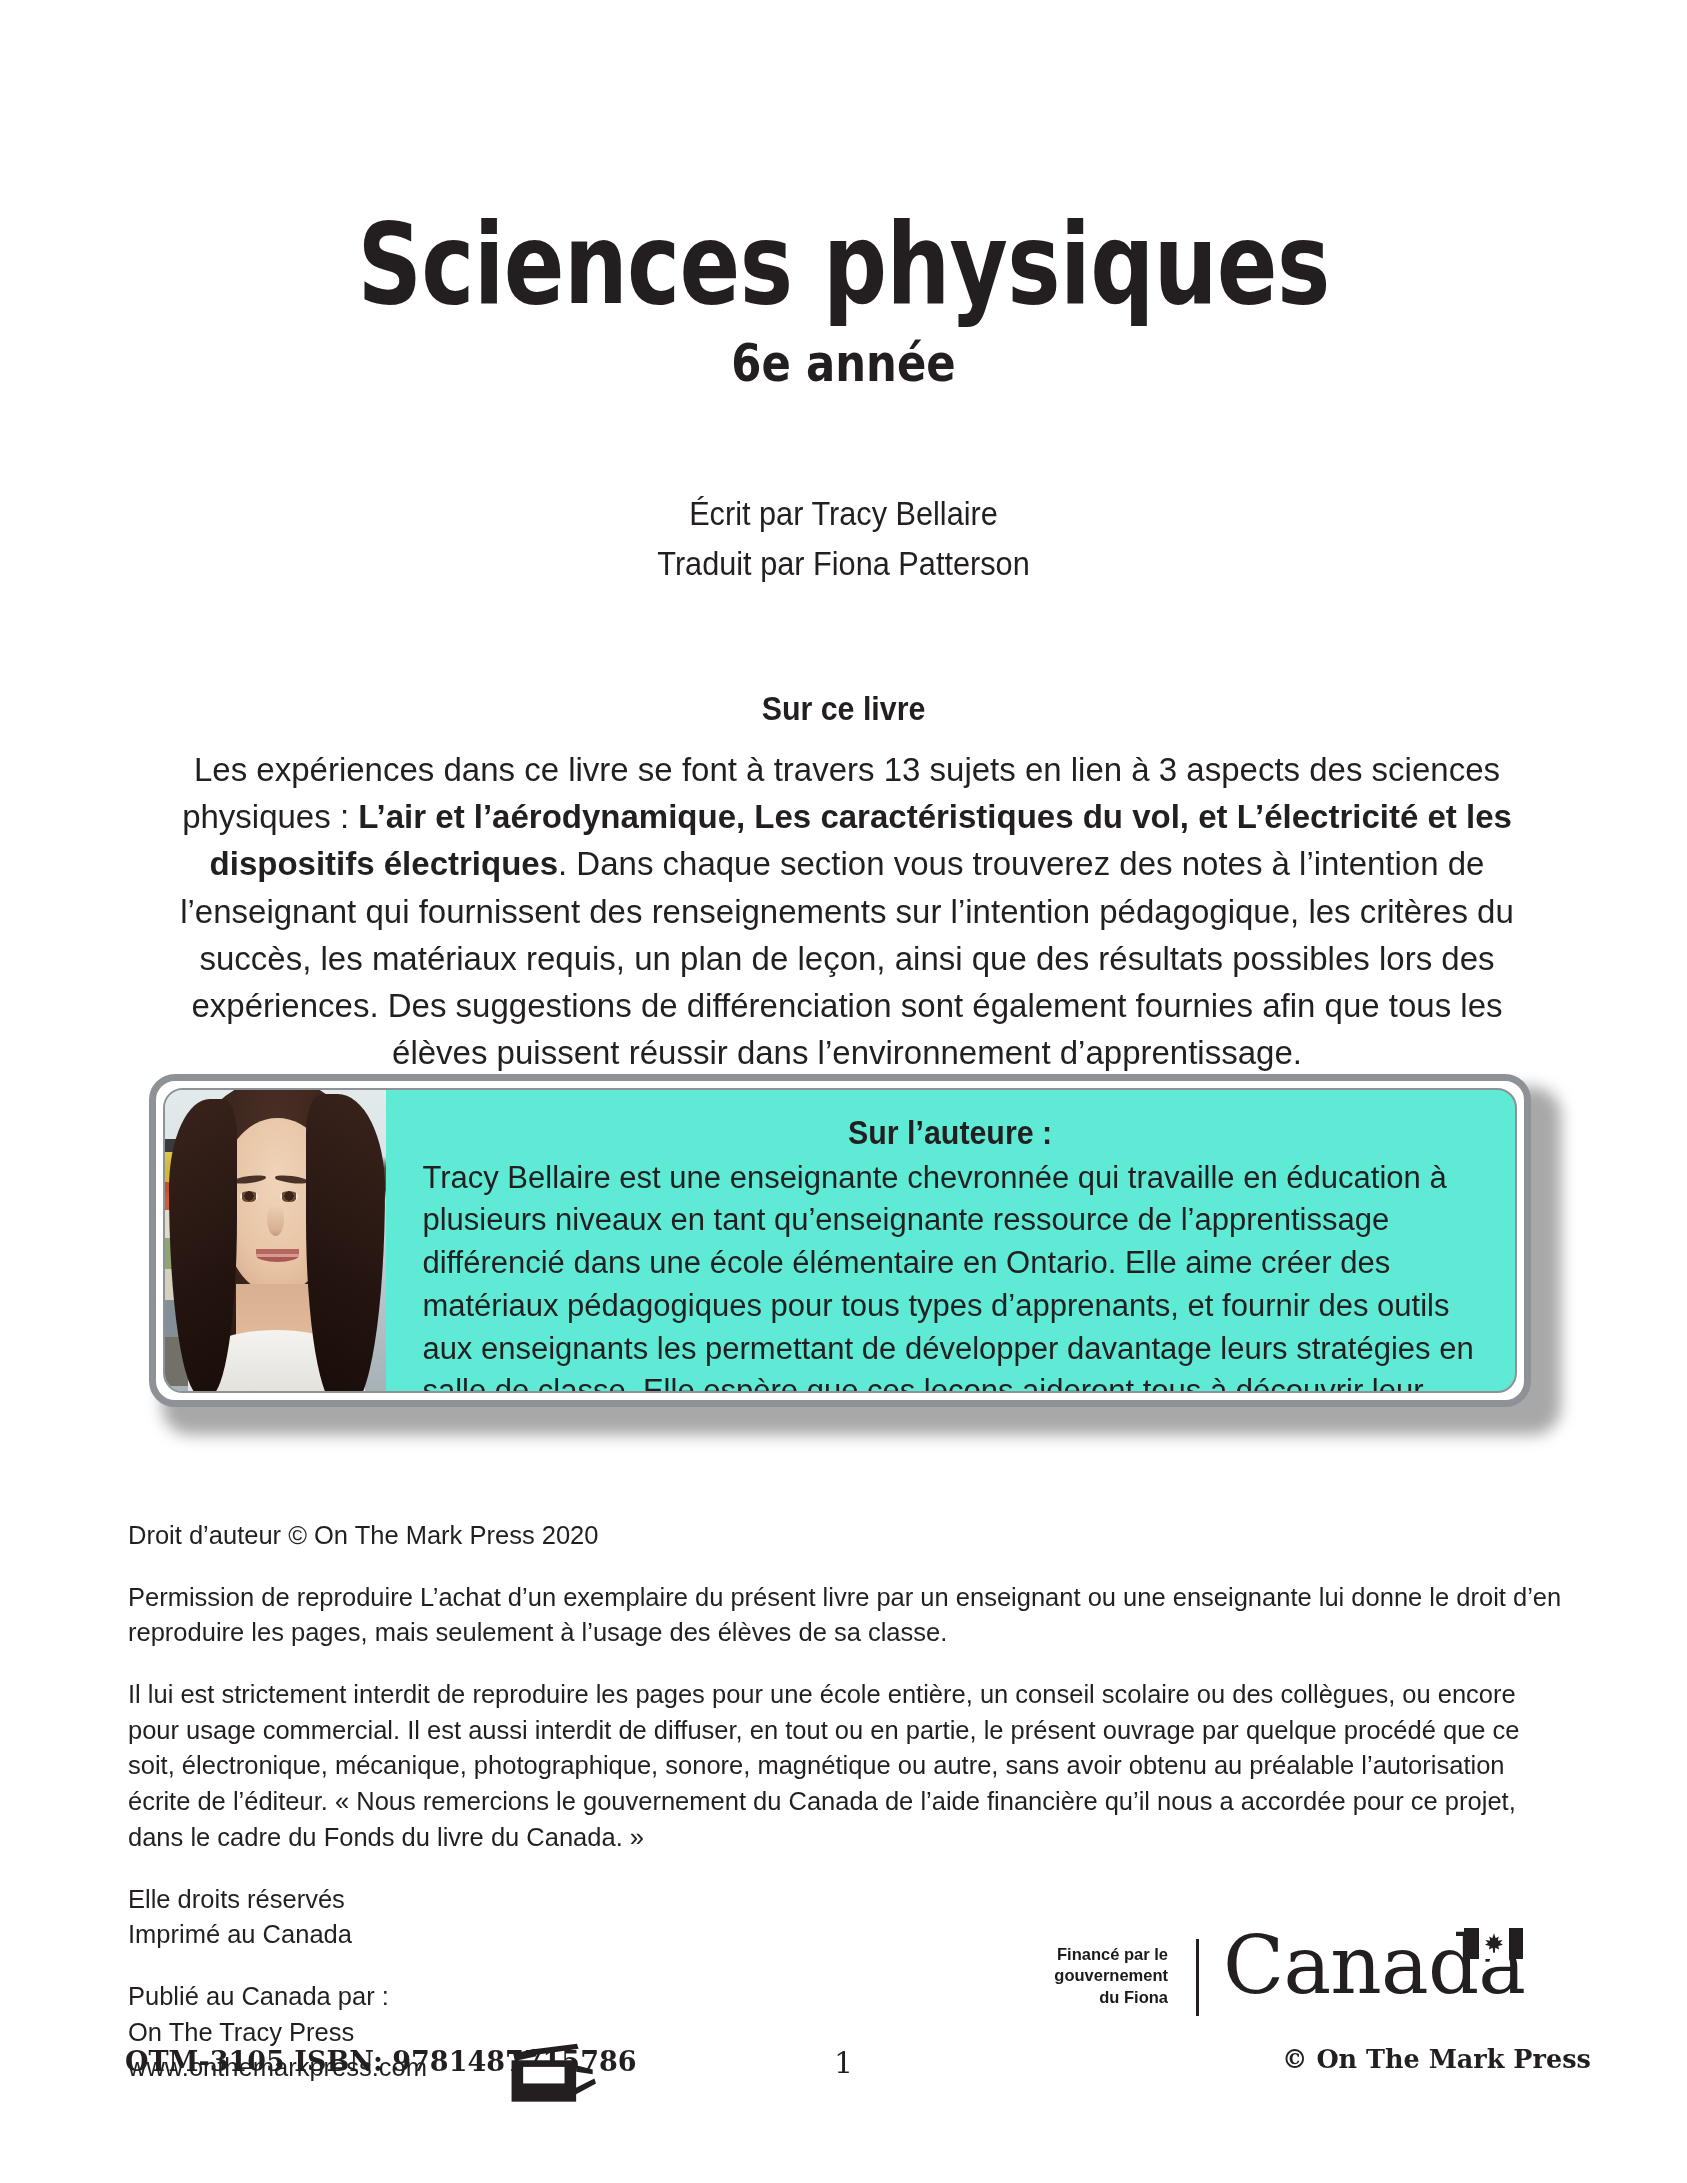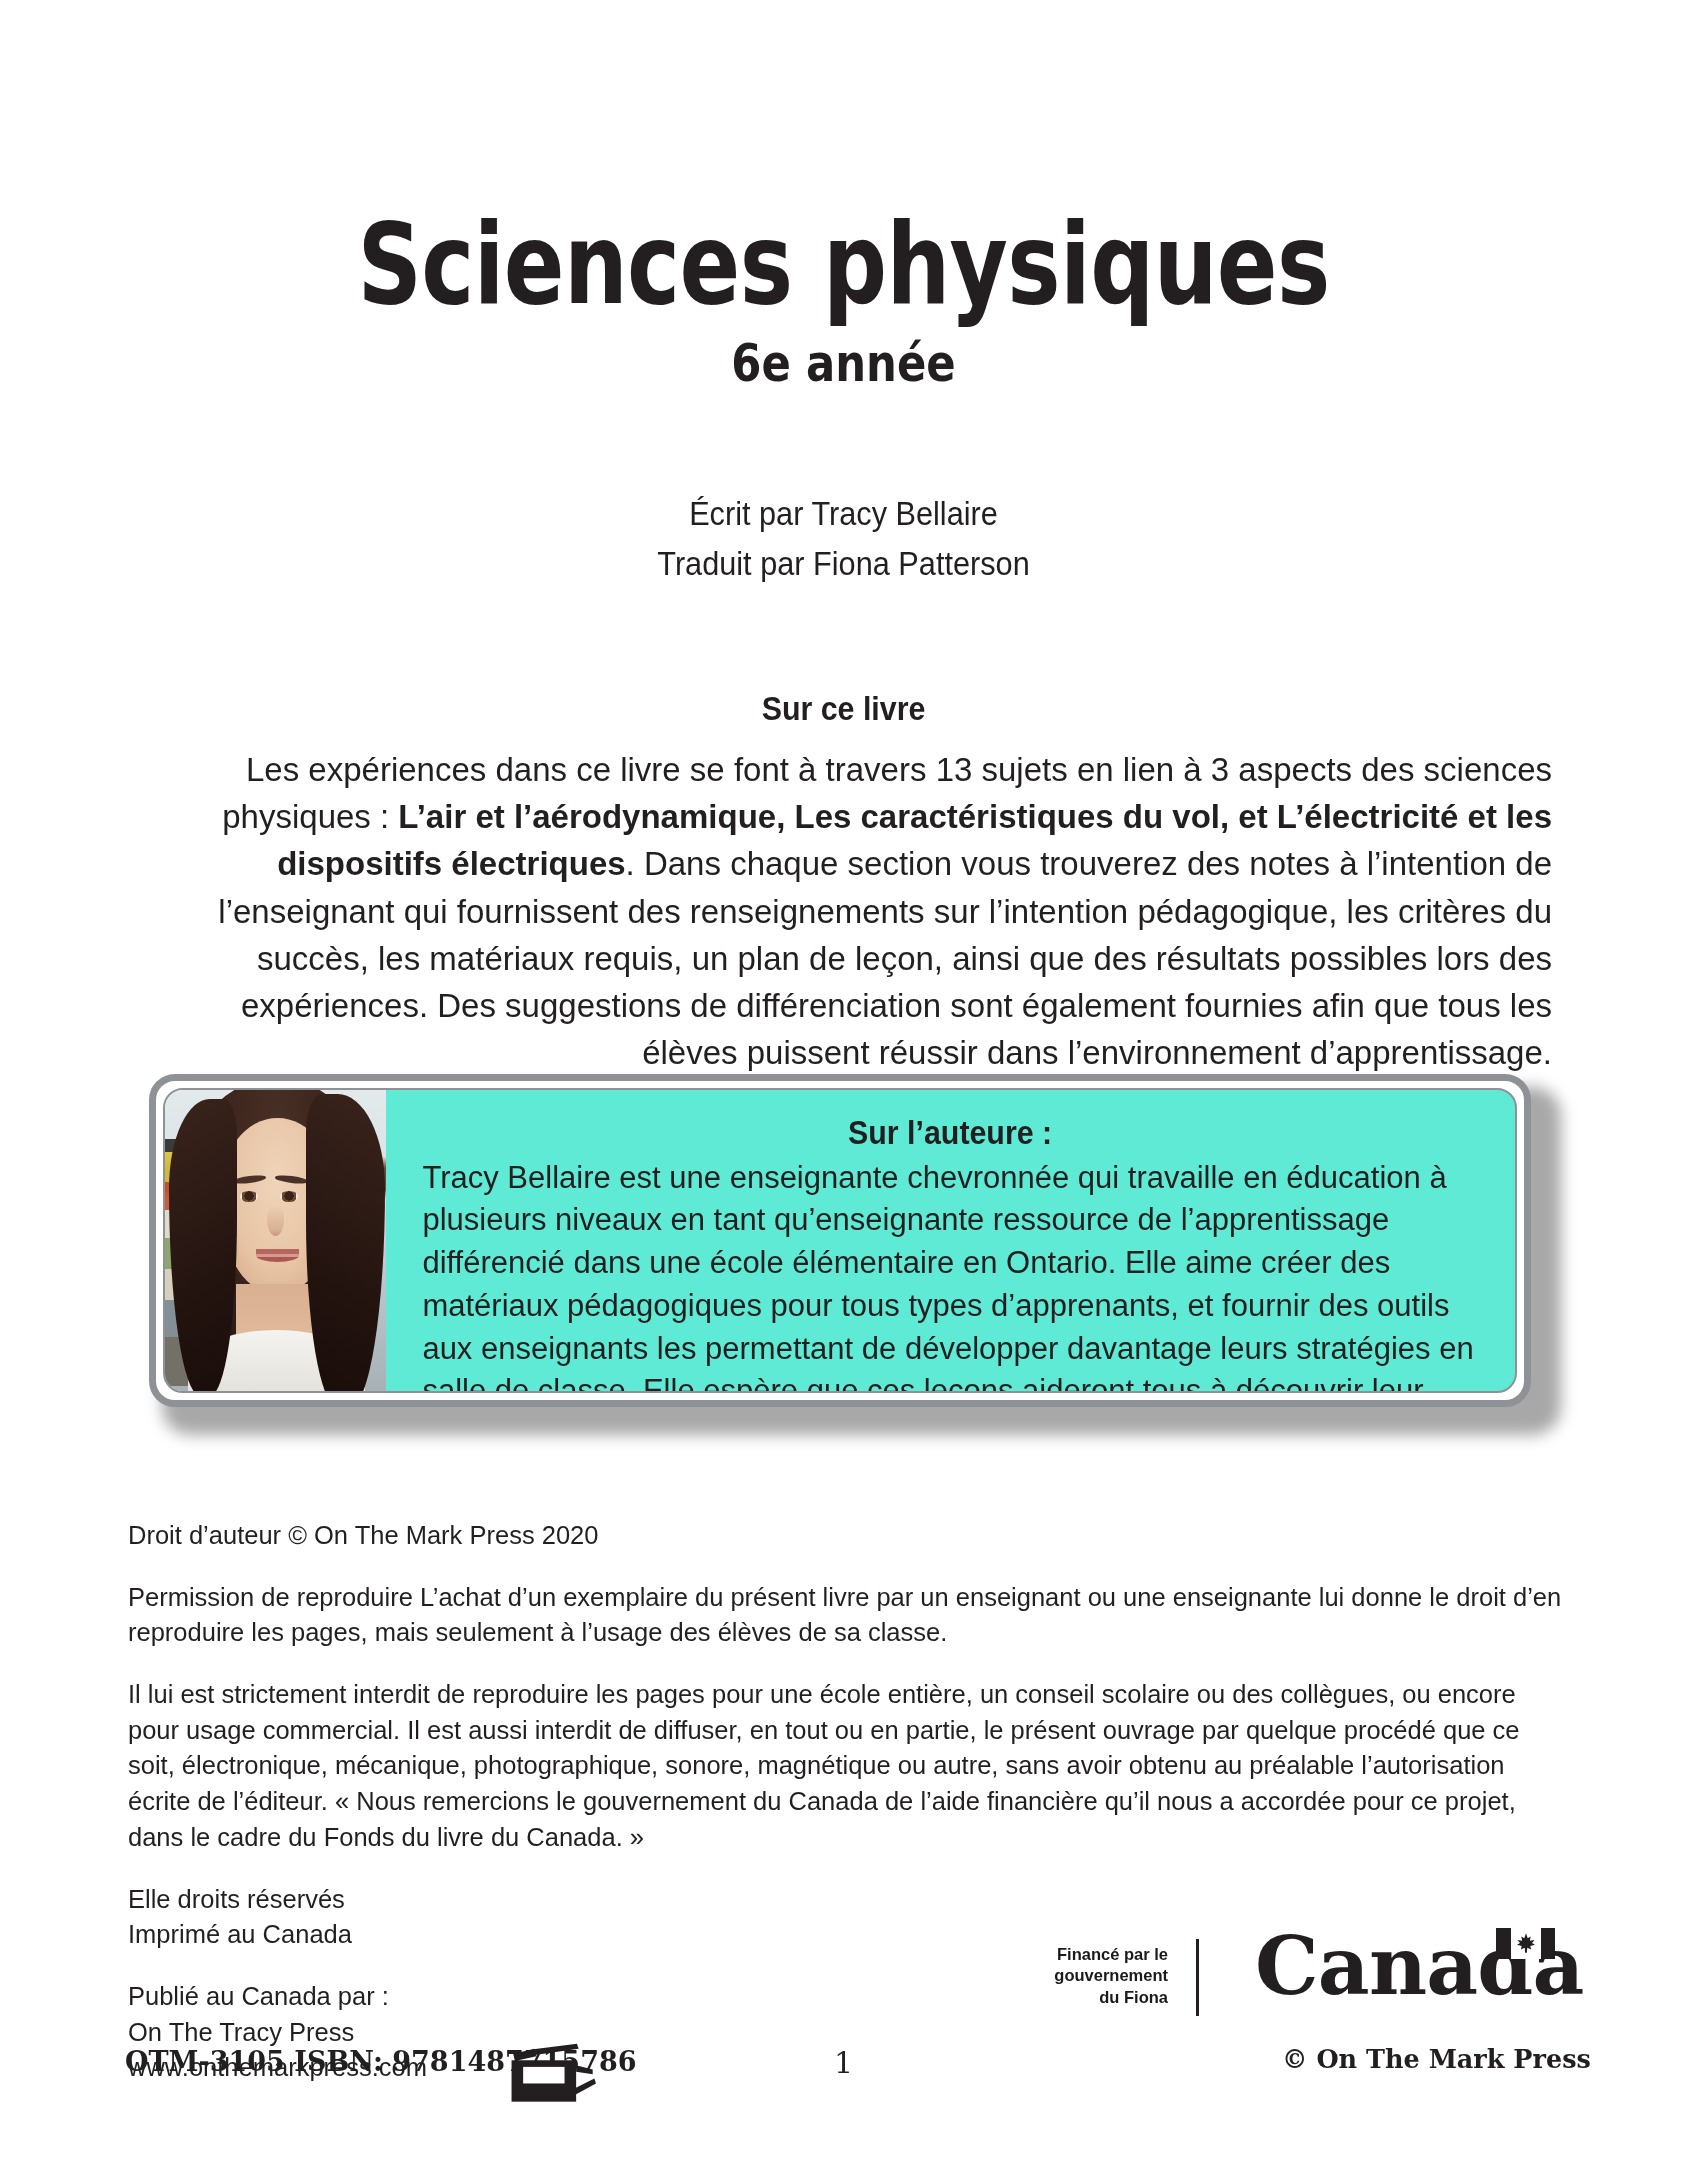--- a/index.html
+++ b/index.html
@@ -81,21 +81,21 @@
     transform-origin: center center;
   }
   .about-body {
     position: absolute;
     top: 746px;
     left: 142px;
     width: 1410px;
     font-size: 33px;
     line-height: 1.43;
     color: #231f20;
-    text-align: right;
+    text-align: center;
   }
   .about-body b { font-weight: 700; }
 
   
   .author-wrap {
     position: absolute;
     top: 1074px;
     left: 149px;
     width: 1412px;
     height: 361px;
@@ -290,25 +290,24 @@
   .divider {
     position: absolute;
     left: 1196px;
     top: 1939px;
     width: 3.3px;
     height: 77px;
     background: #231f20;
   }
   .canada-wm {
     position: absolute;
-    left: 1255px;
+    left: 1223px;
     top: 1926px;
     width: 330px;
     height: 99px;
-    font-weight: bold;
   }
   .canada-word {
     position: absolute;
     left: 0;
     top: 0;
     font-family: "DejaVu Serif", serif;
     font-size: 80px;
     line-height: 1;
     color: #231f20;
     letter-spacing: -0.8px;

